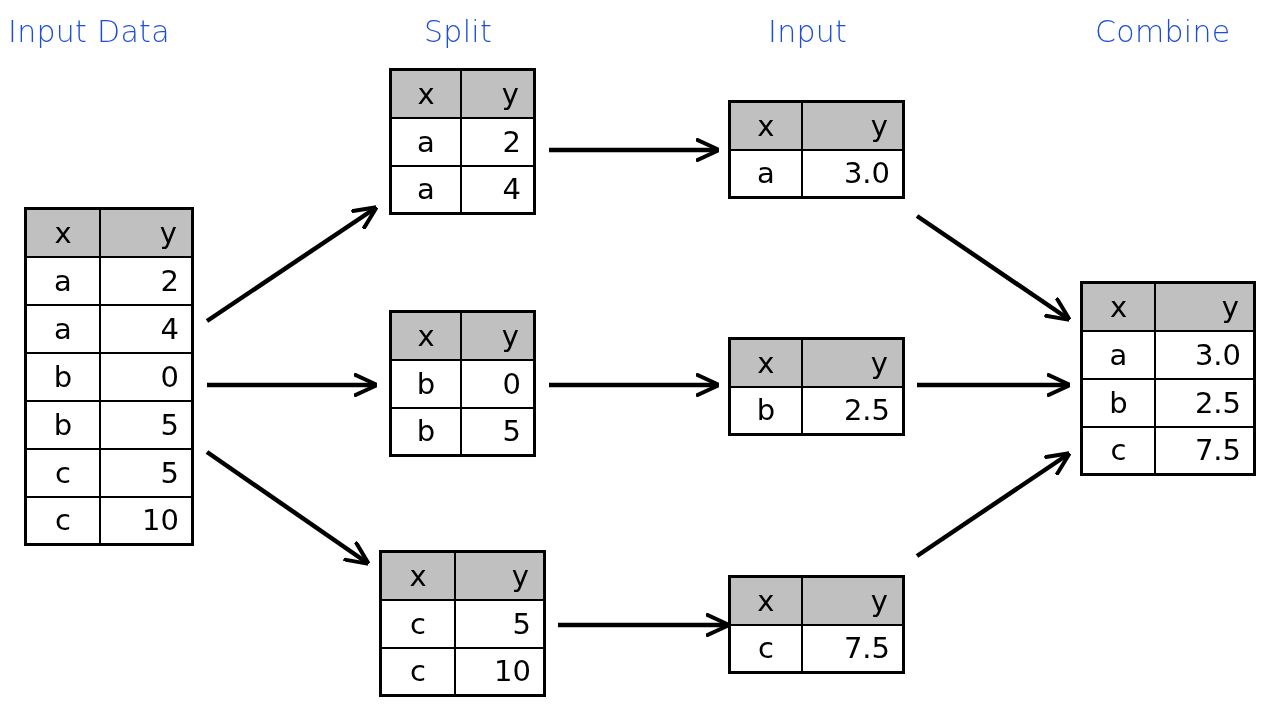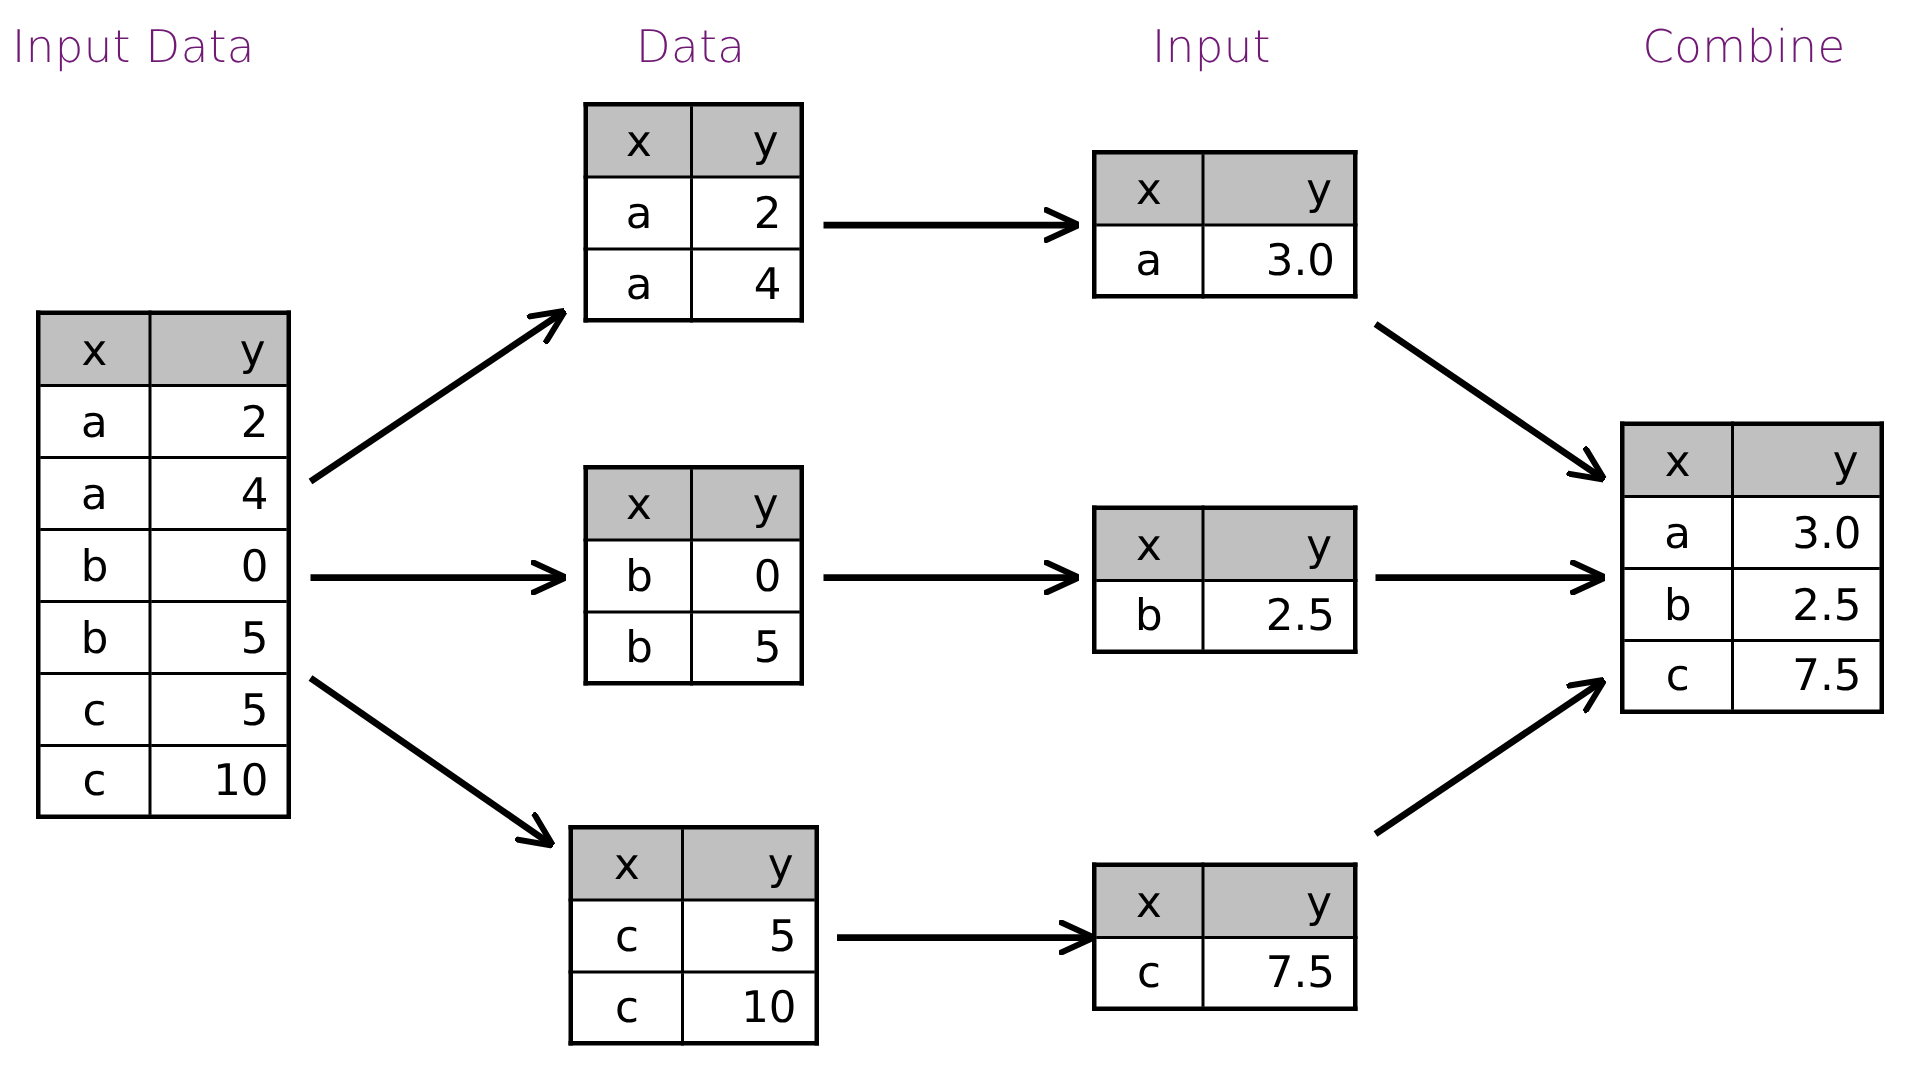--- a/index.html
+++ b/index.html
@@ -12,21 +12,21 @@
     width: 1275px;
     height: 715px;
     background: #ffffff;
     font-family: "DejaVu Sans", sans-serif;
     overflow: hidden;
   }
   .stage-title {
     position: absolute;
     font-size: 30px;
     font-weight: 300;
-    color: #701a75;
+    color: #1d4ed8;
     white-space: nowrap;
     letter-spacing: 0.3px;
   }
   .dtable {
     position: absolute;
     border-collapse: collapse;
     background: #ffffff;
     border: 3px solid #000000;
   }
   .dtable td, .dtable th {
@@ -61,21 +61,21 @@
     height: 715px;
     pointer-events: none;
   }
 </style>
 </head>
 <body>
 
 <div id="canvas">
 
   <div class="stage-title" style="left:8px; top:14px;">Input Data</div>
-  <div class="stage-title" style="left:424px; top:14px;">Data</div>
+  <div class="stage-title" style="left:424px; top:14px;">Split</div>
   <div class="stage-title" style="left:768px; top:14px;">Input</div>
   <div class="stage-title" style="left:1095px; top:14px;text-align:right;">Combine</div>
 
   <svg class="arrows" viewBox="0 0 1275 715" xmlns="http://www.w3.org/2000/svg">
     <defs>
       <marker id="ah" viewBox="0 0 10 10" refX="8.6" refY="5" markerWidth="5.2" markerHeight="5.2" orient="auto-start-reverse">
         <path d="M 0 0.4 L 10 5 L 0 9.6" fill="none" stroke="#000000" stroke-width="1.7"></path>
       </marker>
     </defs>
     <g id="arrow-group" stroke="#000000" stroke-width="4.5" fill="none">

